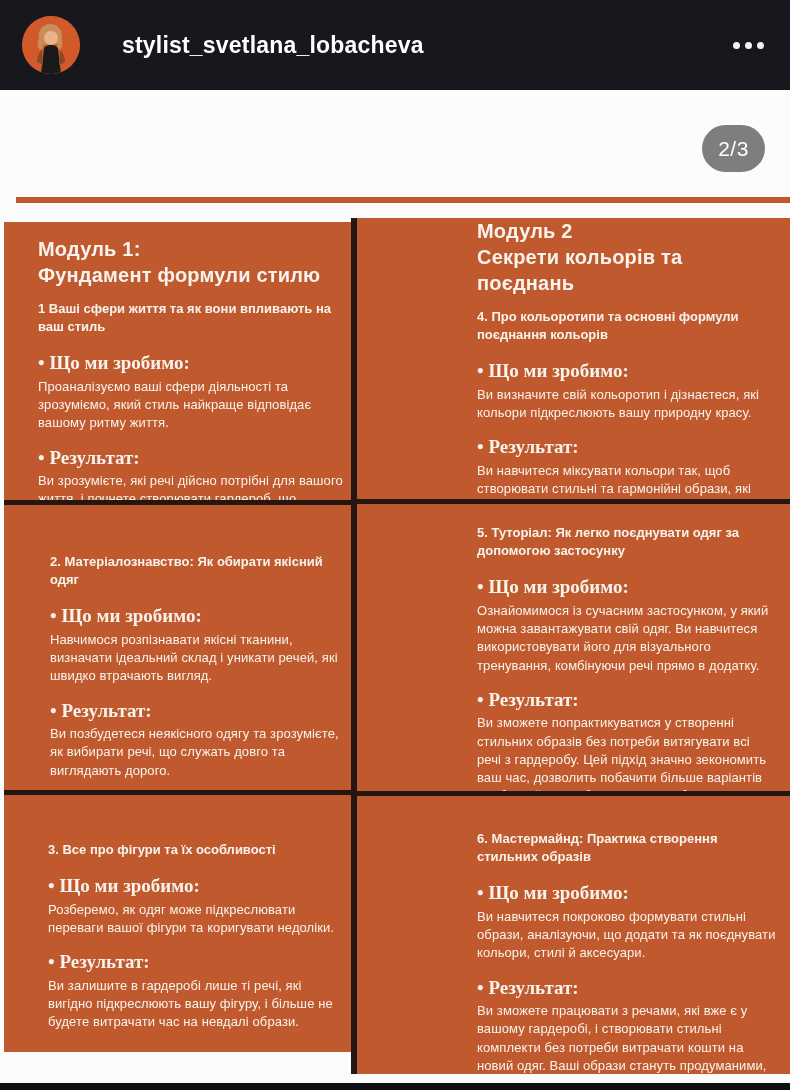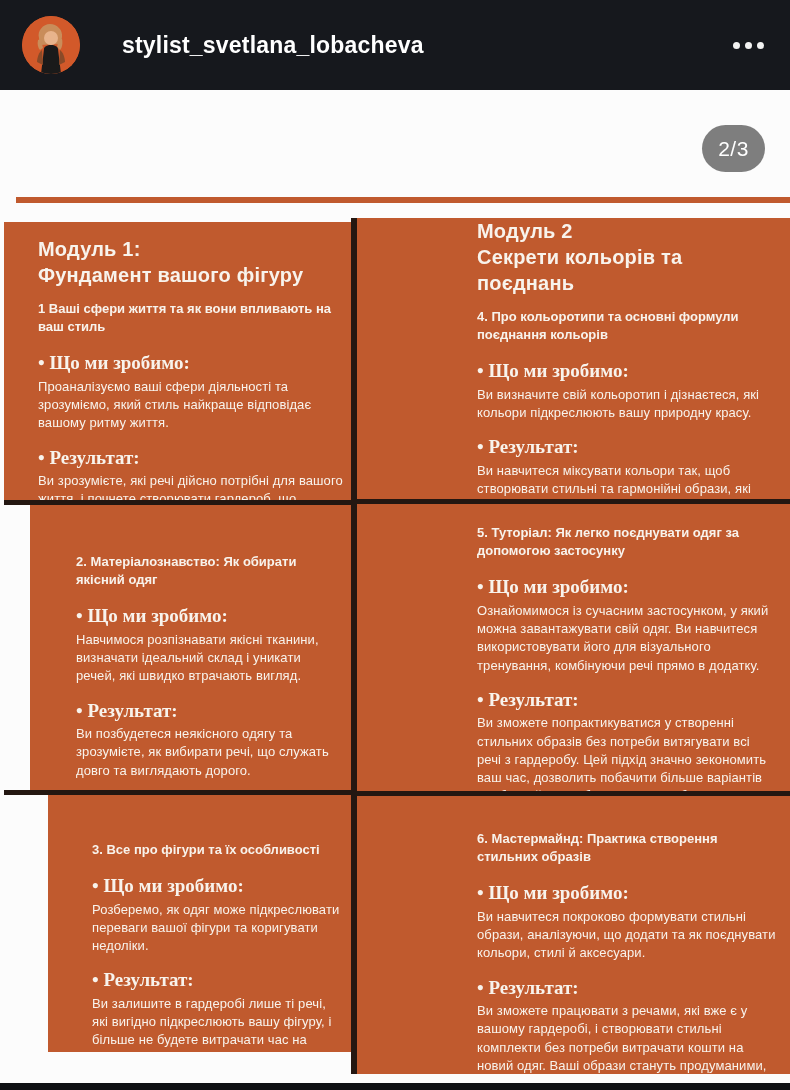--- a/index.html
+++ b/index.html
@@ -42,22 +42,22 @@
   .col-left  { left:4px;   top:222px; width:347px; }
   .col-right { left:357px; top:218px; width:433px; }
   .vdiv {
     position:absolute; left:351px; top:218px; width:6px; height:856px; background:#241711;
   }
   .hdiv { height:5px; background:#241711; flex:none; }
   .card {
     background:#c05a2e; color:#f8f3ec; box-sizing:border-box; overflow:hidden; flex:none;
   }
   .c1 { height:278px; padding:14px 8px  0 34px; }
-  .c2 { height:285px; padding:48px 8px  0 46px;margin-left:26px; }
-  .c3 { height:257px; padding:46px 8px  0 44px;margin-left:44px; }
+  .c2 { height:285px; padding:48px 8px  0 46px; }
+  .c3 { height:257px; padding:46px 8px  0 44px; }
   .c4 { height:281px; padding:0 14px 0 120px; }
   .c5 { height:287px; padding:20px 14px 0 120px; }
   .c6 { height:278px; padding:34px 8px 0 120px; }
   .module-heading {
     font-size:20px; font-weight:700; line-height:1.3; margin:0 0 12px;
     letter-spacing:.2px;
   }
   .module-heading span { display:block; }
   .card-title {
     font-size:13px; font-weight:700; line-height:1.4; margin:0 0 14px;
@@ -102,21 +102,21 @@
 
   <div class="page-badge">2/3</div>
 
   <div class="prev-card-sliver"></div>
 
   <div class="col col-left">
 
     <section class="card c1">
       <h2 class="module-heading">
         <span>Модуль 1:</span>
-        <span>Фундамент вашого фігуру</span>
+        <span>Фундамент формули стилю</span>
       </h2>
       <p class="card-title">1 Ваші сфери життя та як вони впливають на ваш стиль</p>
       <p class="section-label">• Що ми зробимо:</p>
       <p class="section-text">Проаналізуємо ваші сфери діяльності та зрозуміємо, який стиль найкраще відповідає вашому ритму життя.</p>
       <p class="section-label">• Результат:</p>
       <p class="section-text">Ви зрозумієте, які речі дійсно потрібні для вашого життя, і почнете створювати гардероб, що підсилює вашу впевненість і працює на ваші цілі.</p>
     </section>
 
     <div class="hdiv"></div>
 

